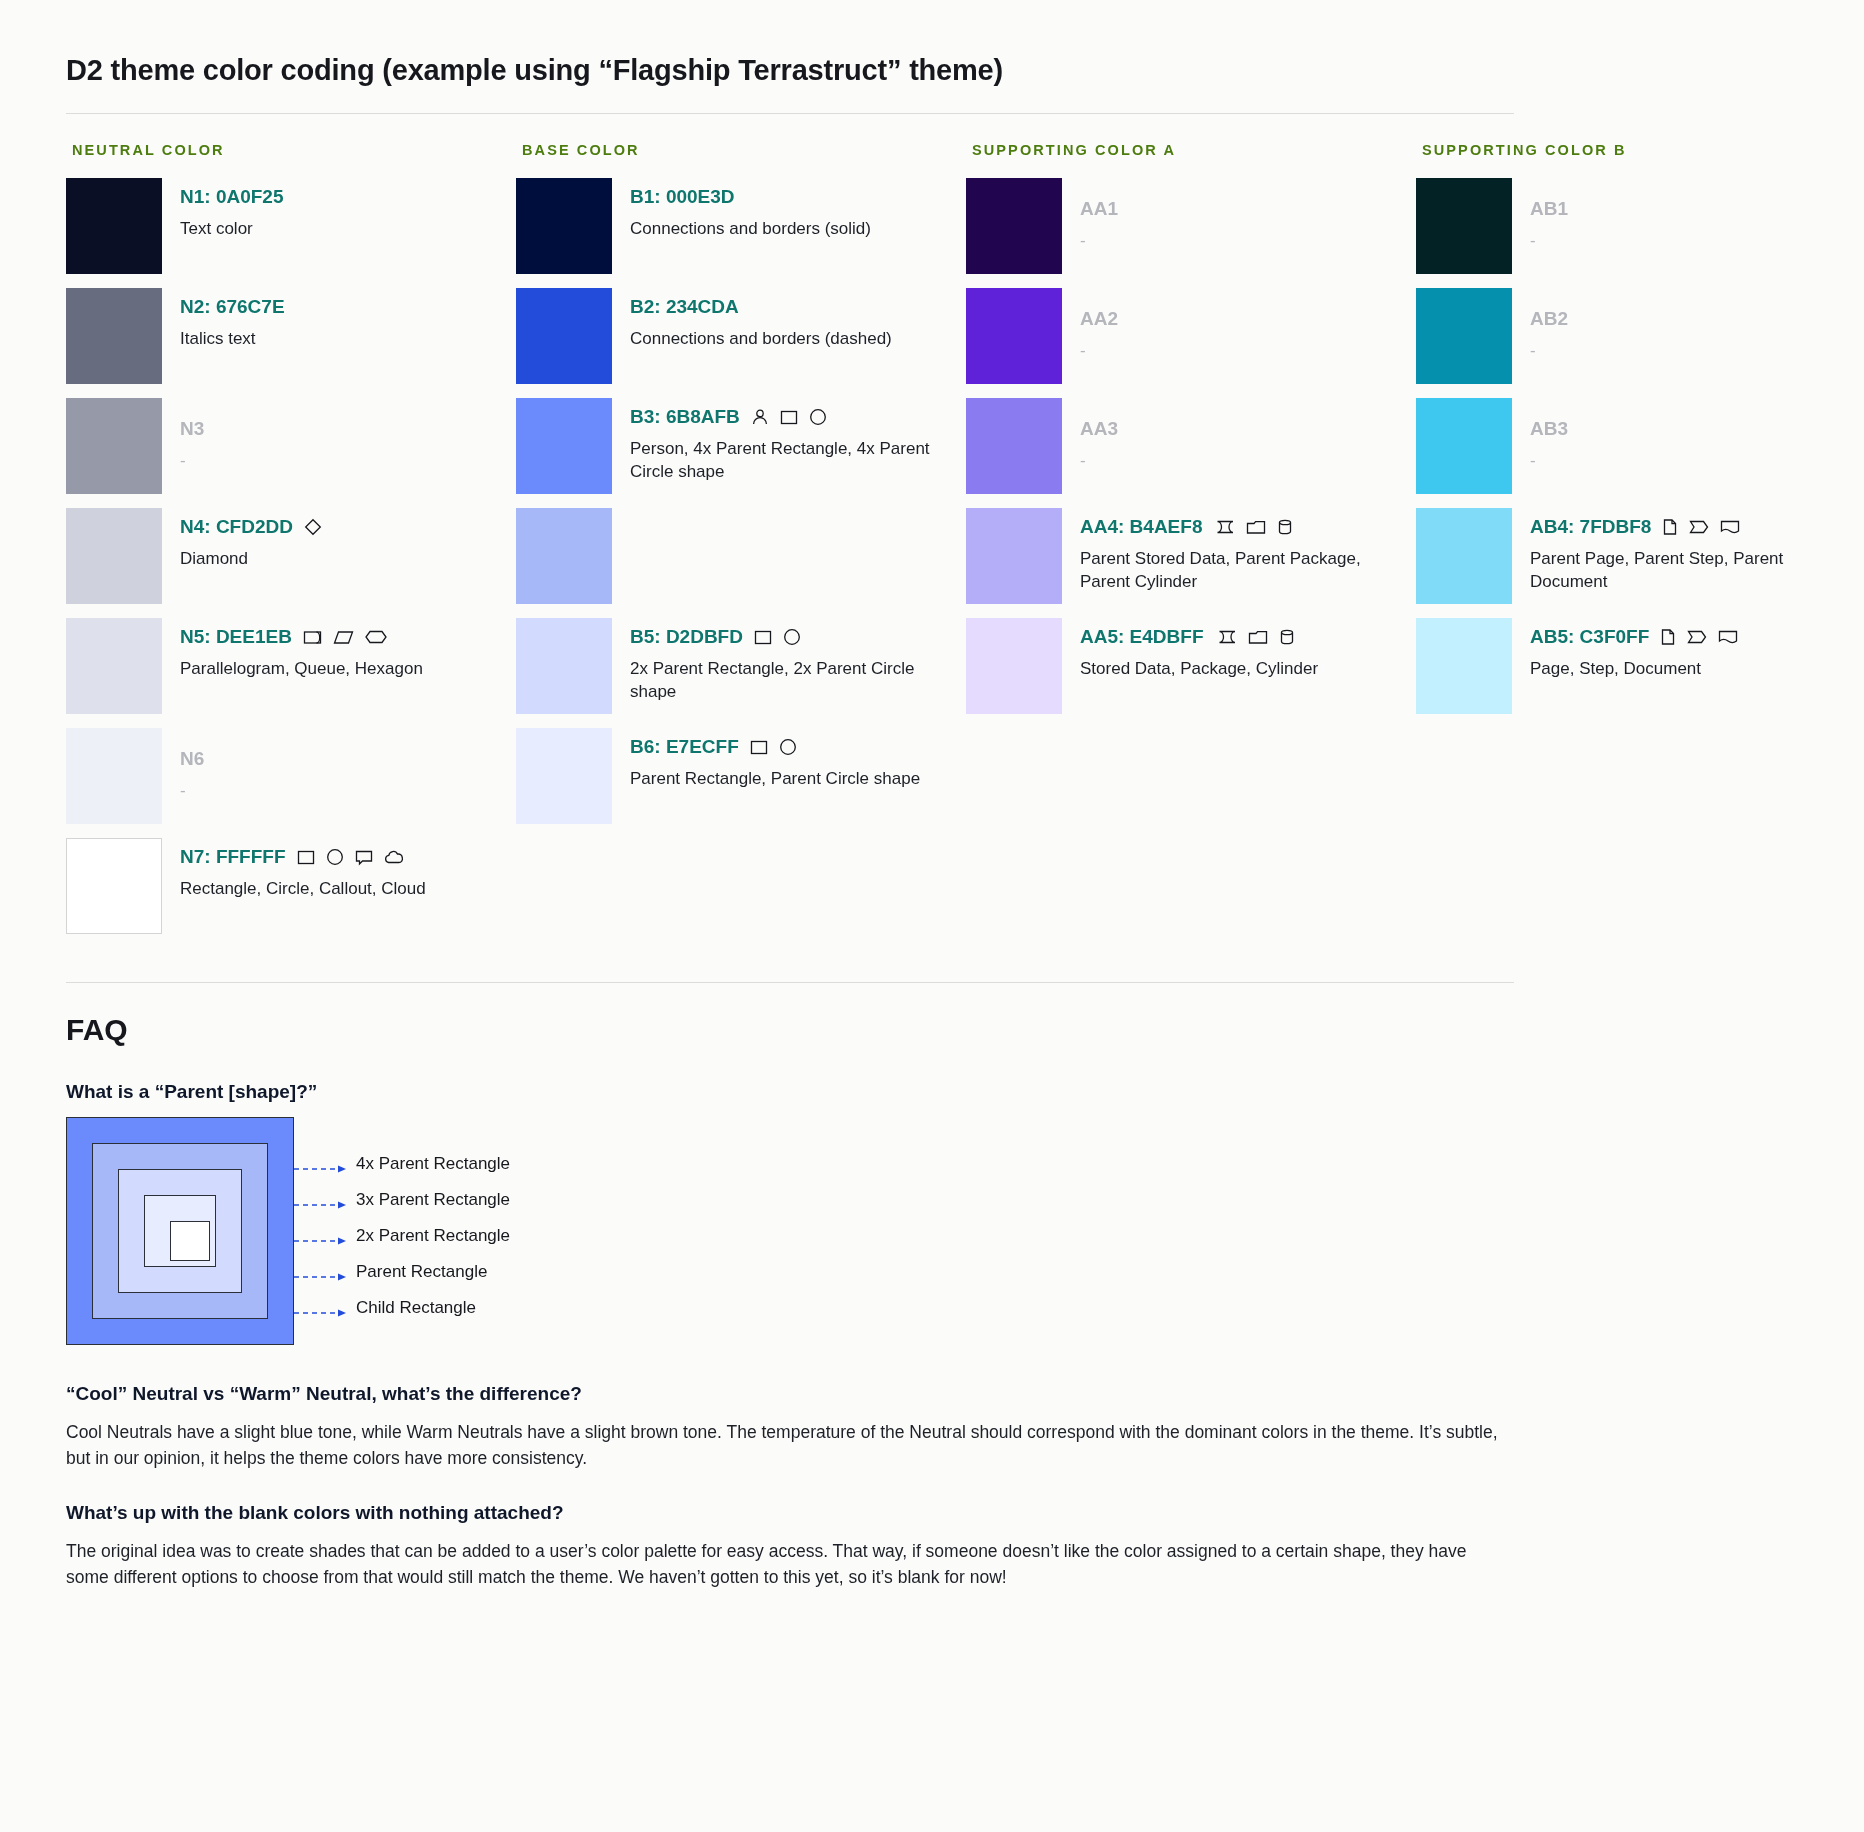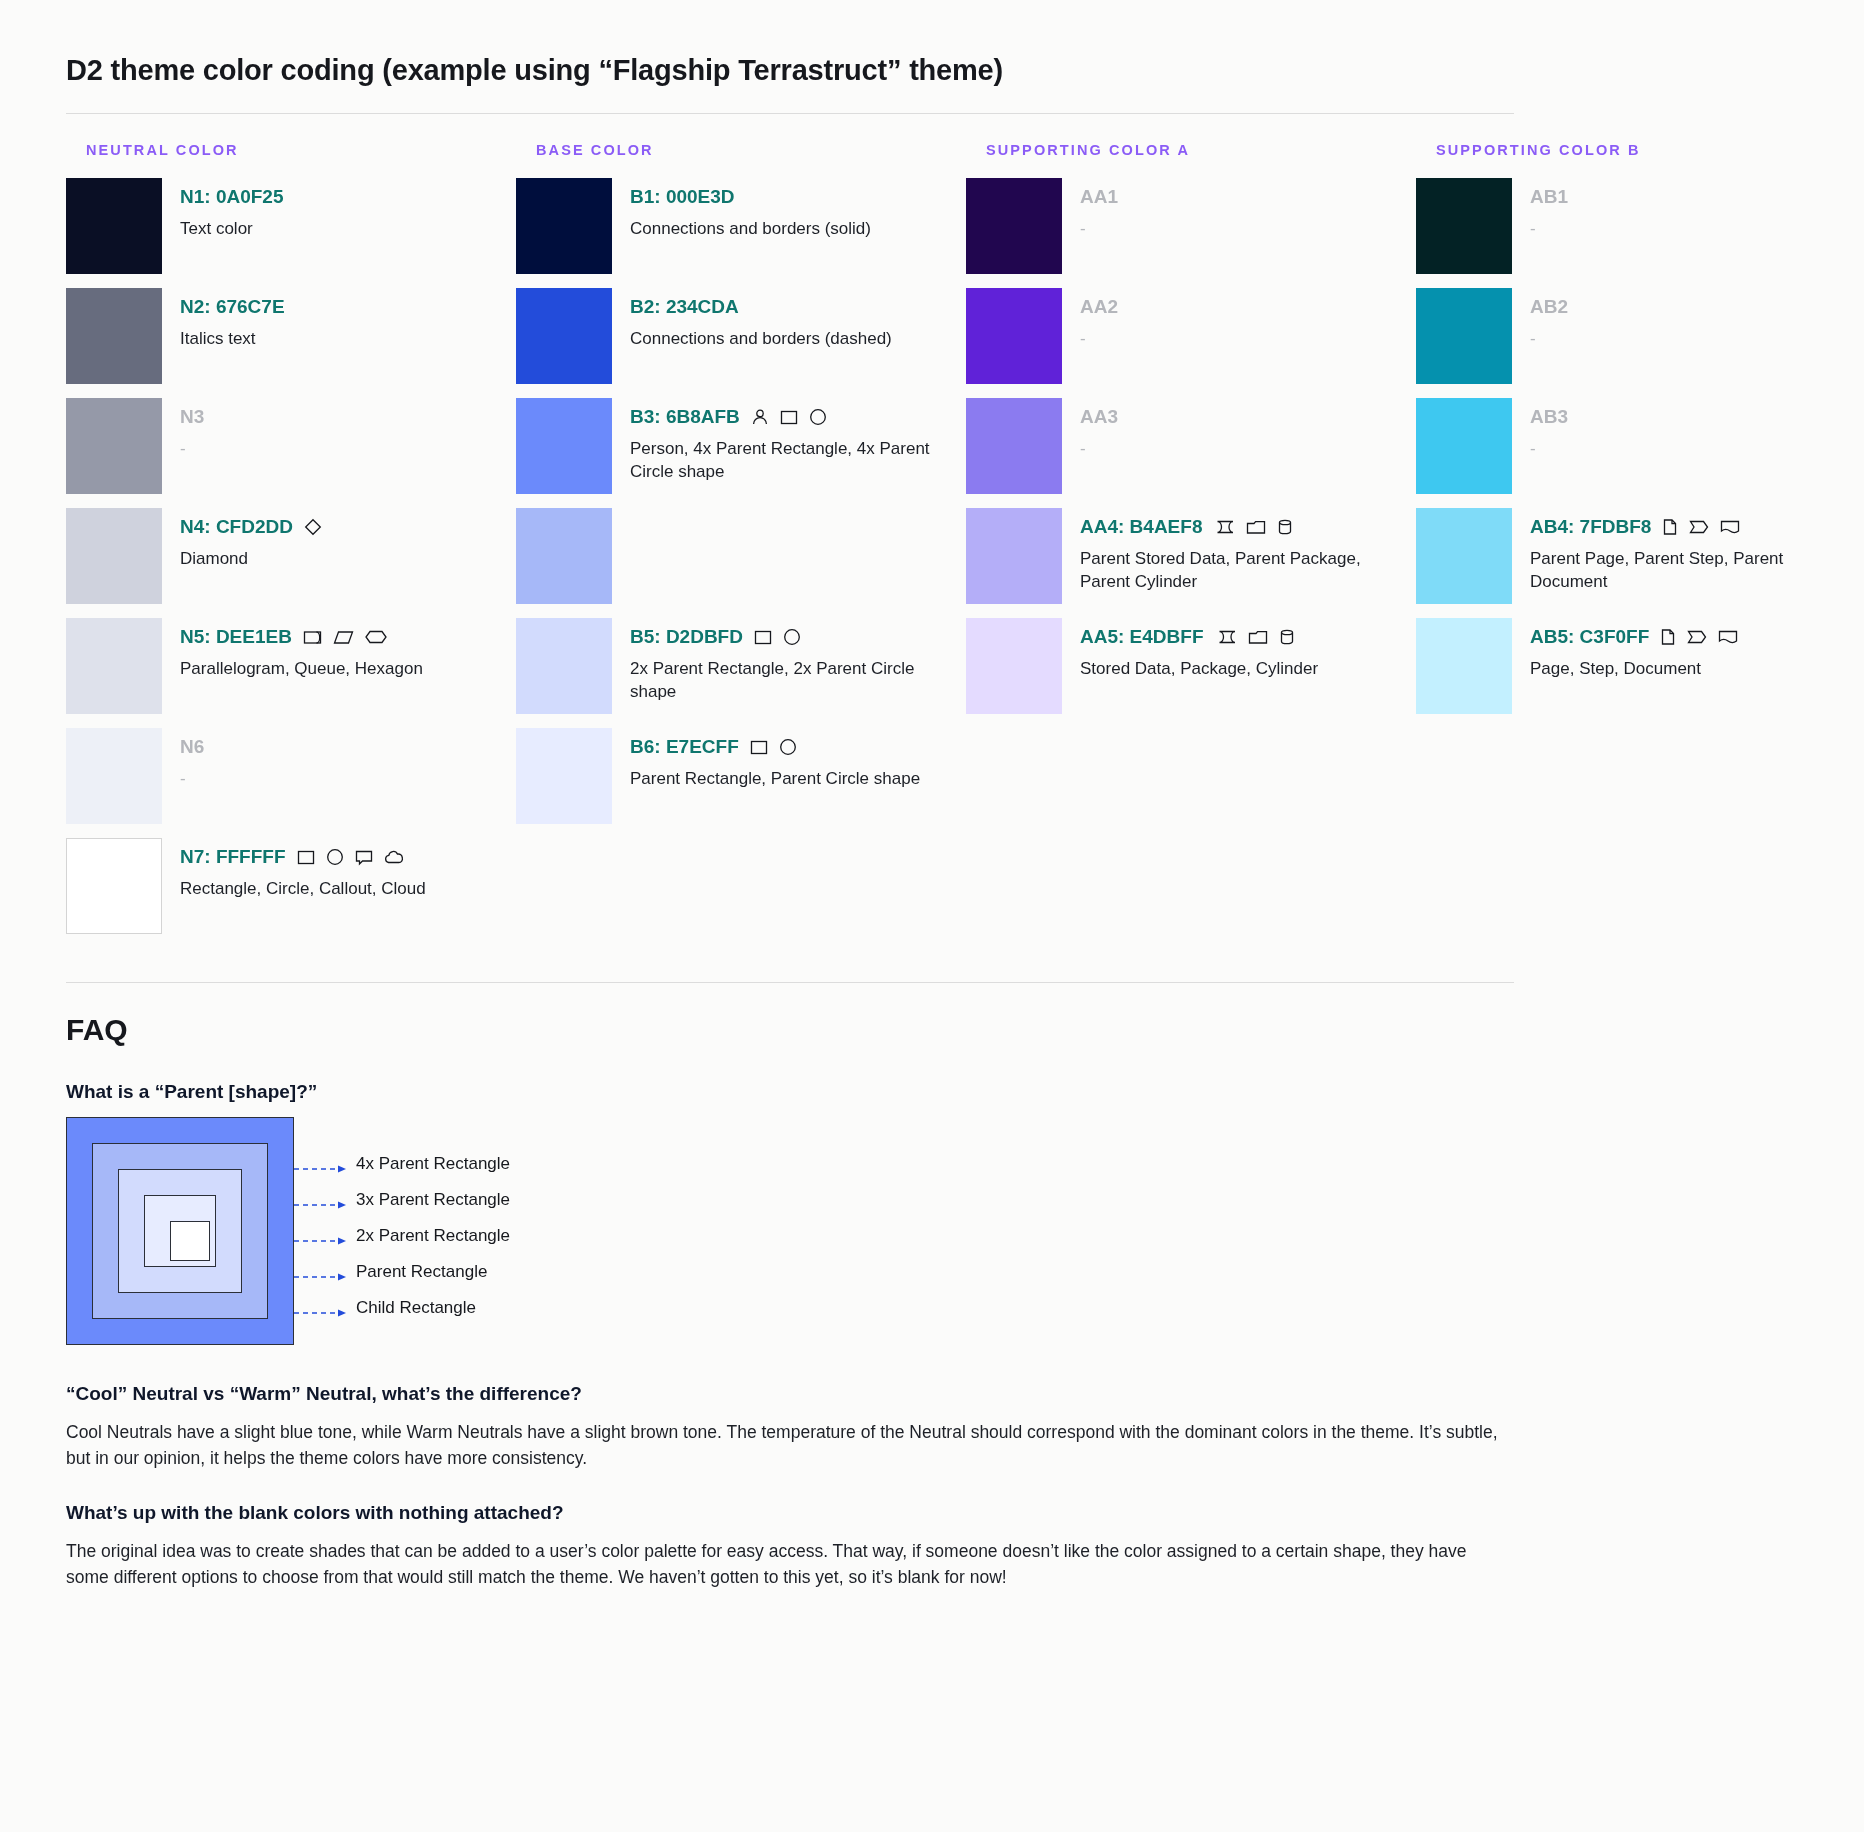--- a/index.html
+++ b/index.html
@@ -29,22 +29,22 @@
   }
   .columns {
     display: flex;
     gap: 0;
   }
   .col { width: 450px; flex: 0 0 450px; }
   .col-head {
     font-size: 14.5px;
     font-weight: bold;
     letter-spacing: 2.1px;
-    color: #8b5cf6;
-    margin: 0 0 20px 20px;
+    color: #4d7c0f;
+    margin: 0 0 20px 6px;
     text-transform: uppercase;
   }
   .swatch-row {
     display: flex;
     align-items: flex-start;
     margin-bottom: 14px;
     min-height: 92px;
   }
   .swatch {
     width: 96px;
@@ -56,21 +56,21 @@
   .sw-text { padding-top: 8px; width: 330px; }
   .sw-name {
     font-size: 19px;
     font-weight: bold;
     color: #0f766e;
     display: flex;
     align-items: center;
     gap: 10px;
     line-height: 1.2;
   }
-  .sw-name.muted { color: #b4b6bb; font-weight: bold; }
+  .sw-name.muted { color: #b4b6bb; font-weight: bold; margin-top: 12px; }
   .sw-desc {
     font-size: 17px;
     line-height: 1.35;
     color: #1d2027;
     margin-top: 9px;
     max-width: 310px;
   }
   .sw-desc.dash { color: #b4b6bb; }
   .icons { display: inline-flex; align-items: center; gap: 9px; }
   .icons svg { display: block; }

